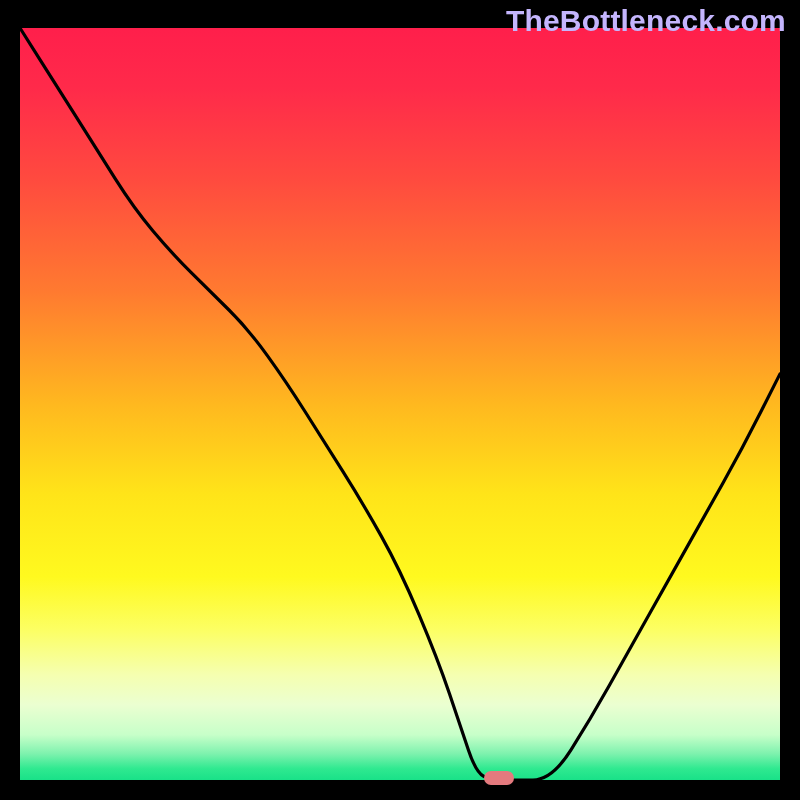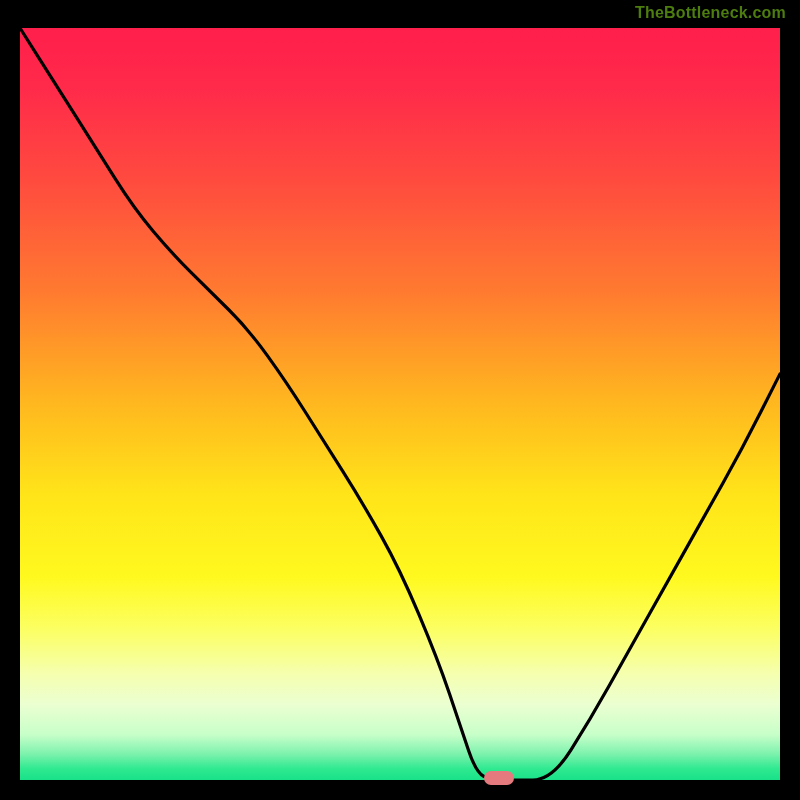--- a/index.html
+++ b/index.html
@@ -13,23 +13,23 @@
   }
   .frame {
     position: relative;
     width: 800px;
     height: 800px;
   }
   .watermark {
     position: absolute;
     top: 4px;
     right: 14px;
-    font-size: 16px;
+    font-size: 30px;
     font-weight: 600;
-    color: #4d7c0f;
+    color: #c4b5fd;
     letter-spacing: 0.2px;
     z-index: 10;
   }
   .plot-area {
     position: absolute;
     left: 20px;
     top: 28px;
     width: 760px;
     height: 752px;
     overflow: visible;

